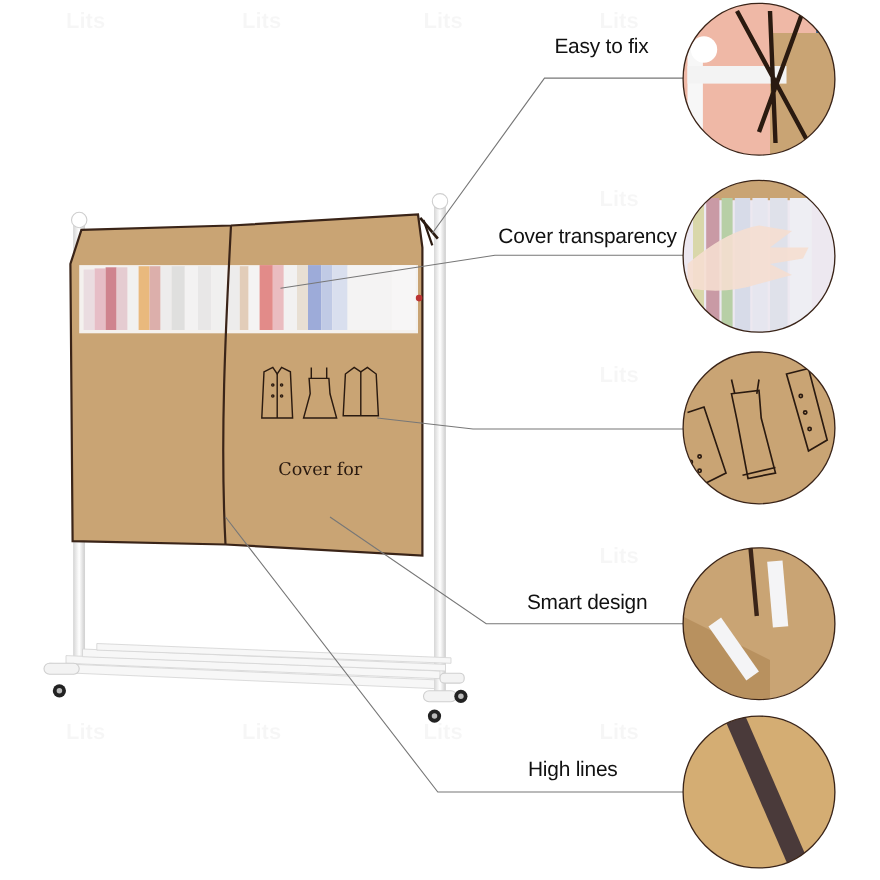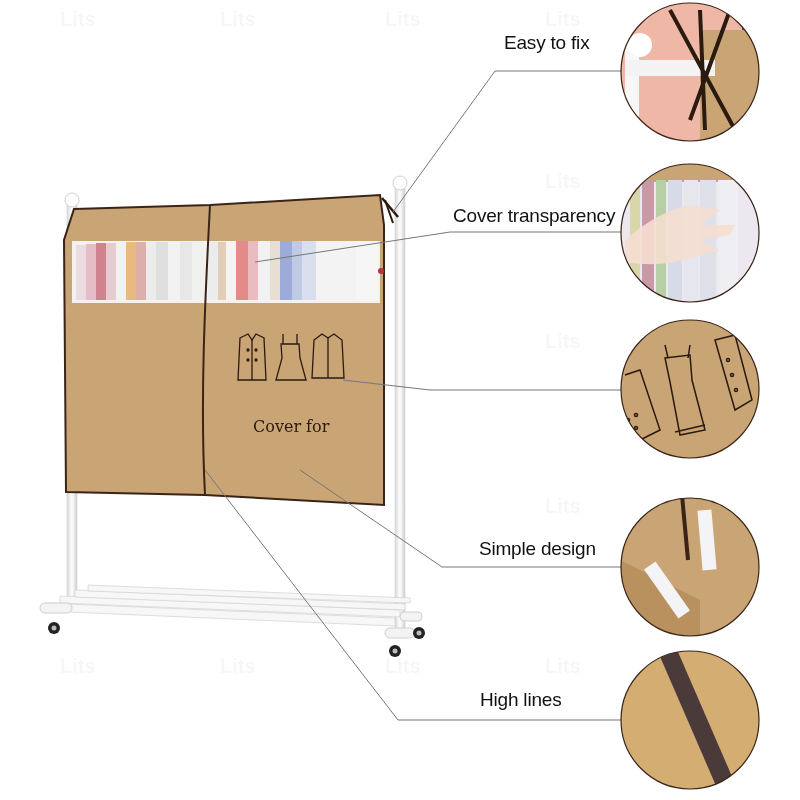--- a/index.html
+++ b/index.html
@@ -204,16 +204,16 @@
         </g>
         <circle cx="690" cy="720" r="69" fill="none" stroke="#3a2418" stroke-width="1.2"></circle>
       </g>
     </g>
   </svg>
 
   <div class="cover-title" style="left:253px;top:401px;margin-top:16px;">Cover for</div>
 
   <div class="label" style="left:504px;top:32px;">Easy to fix</div>
   <div class="label" style="left:453px;top:205px;">Cover transparency</div>
-  <div class="label" style="left:479px;top:538px;">Simple design</div>
+  <div class="label" style="left:479px;top:538px;">Smart design</div>
   <div class="label" style="left:480px;top:689px;">High lines</div>
 
 </div>
 
 </body></html>

